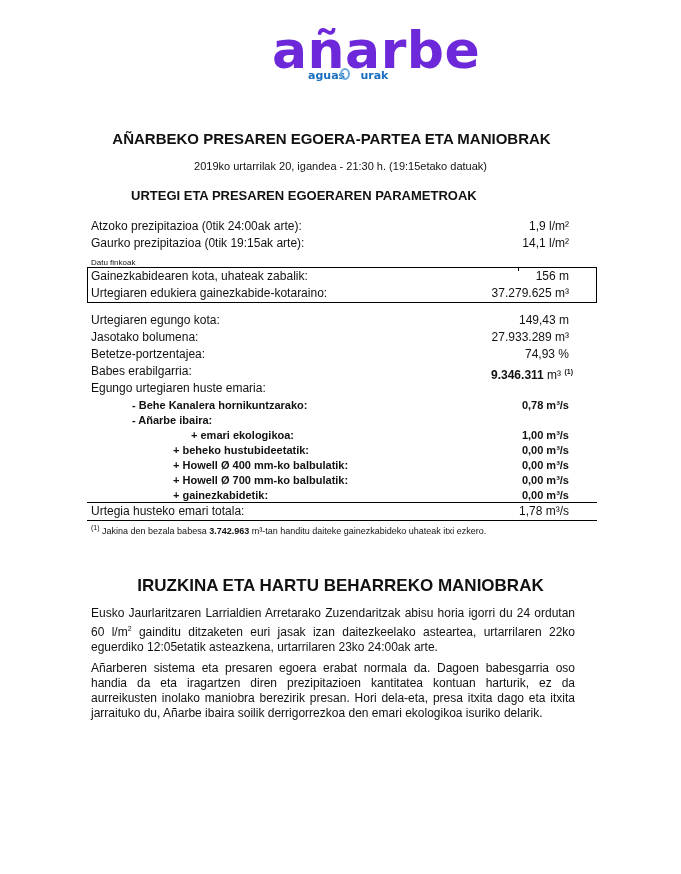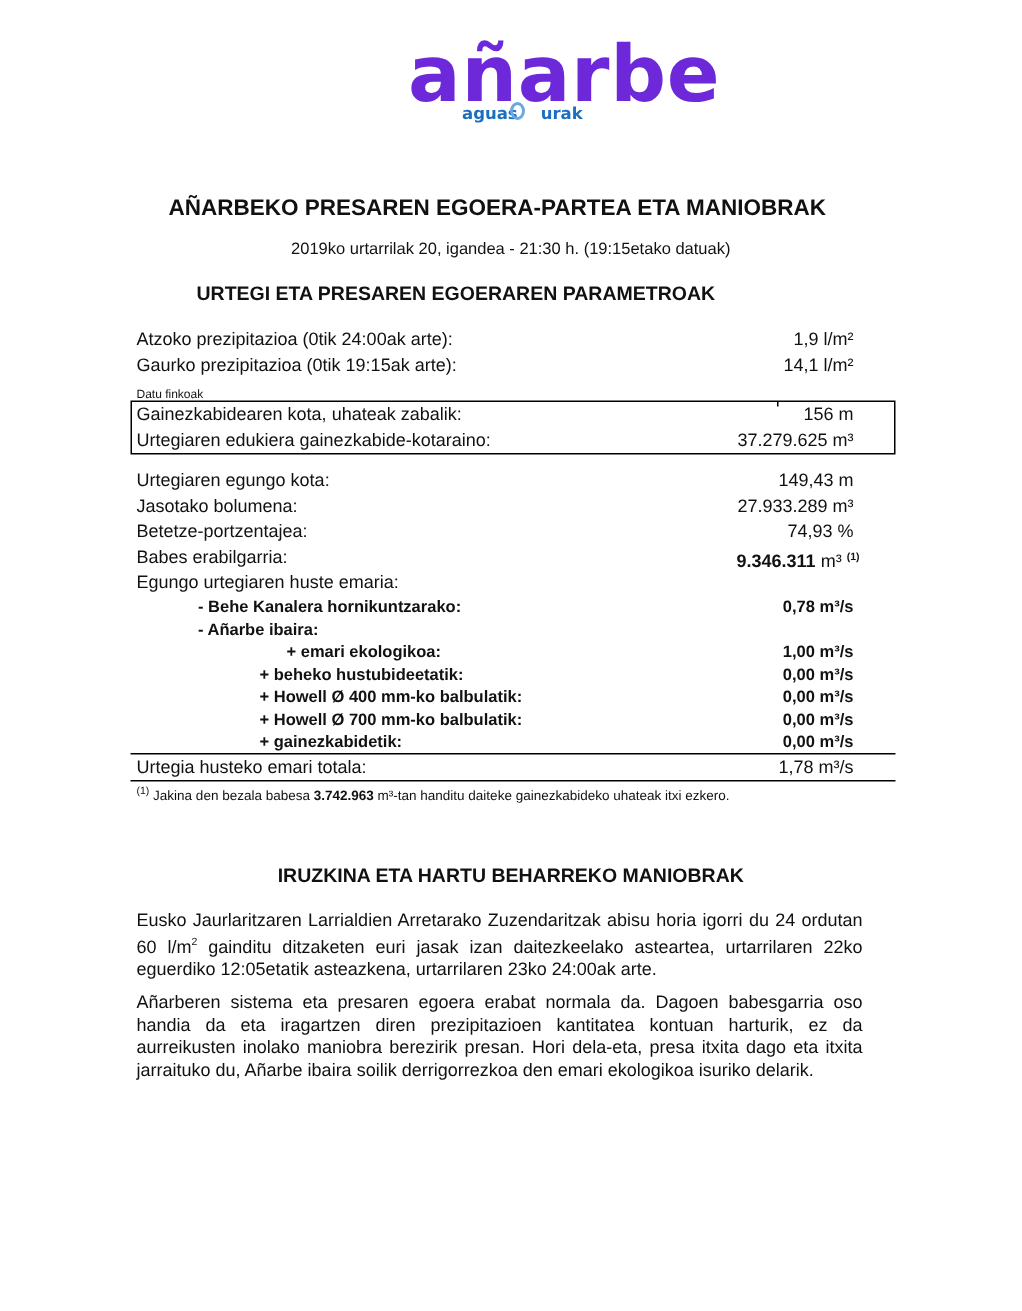--- a/index.html
+++ b/index.html
@@ -13,21 +13,21 @@
   .section-title { position:absolute; left:91px; top:188px; font-size:13px; font-weight:bold;margin-left:40px; }
   .row { position:absolute; left:91px; width:484px; font-size:12px; height:17px; line-height:17px; }
   .row .lbl { position:absolute; left:0; white-space:nowrap; }
   .row .val { position:absolute; right:6px; white-space:nowrap; }
   .small-lbl { position:absolute; left:91px; top:258px; font-size:8px; }
   .box { position:absolute; left:87px; top:267px; width:508px; height:34px; border:1px solid #000; }
   .box .vtick { position:absolute; left:430px; top:0; height:3px; border-left:1px solid #000; }
   .hline { position:absolute; left:87px; width:510px; border-top:1px solid #000; }
   .sub1 { font-size:11px;font-weight:bold; }
   .footnote { position:absolute; left:91px; top:524px; font-size:9px; }
-  .section2 { position:absolute; left:0; width:681px; top:576px; text-align:center; font-size:13px; font-weight:bold; }
+  .section2 { position:absolute; left:0; width:681px; top:576px; text-align:center; font-size:17px; font-weight:bold; }
   .para { position:absolute; left:91px; width:484px; font-size:12px; line-height:15px; text-align:justify; }
   sup { font-size:7px; }
   b { font-weight:bold; }
 </style>
 </head>
 <body>
 
 <div class="logo">
   <div class="logo-main">añarbe</div>
   <div class="logo-sub">

